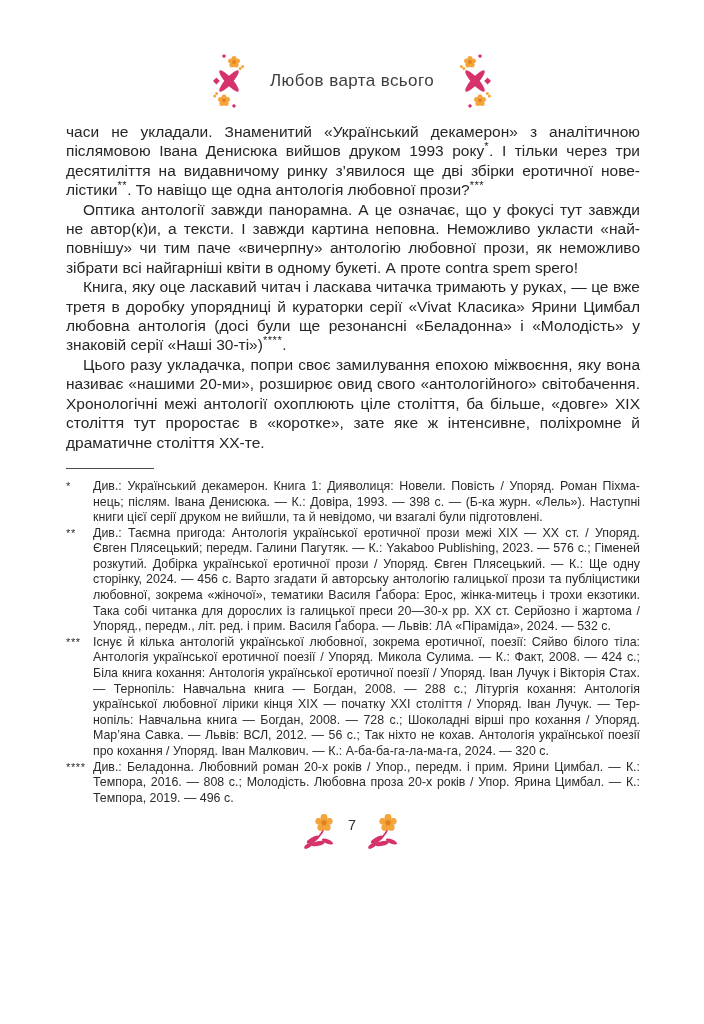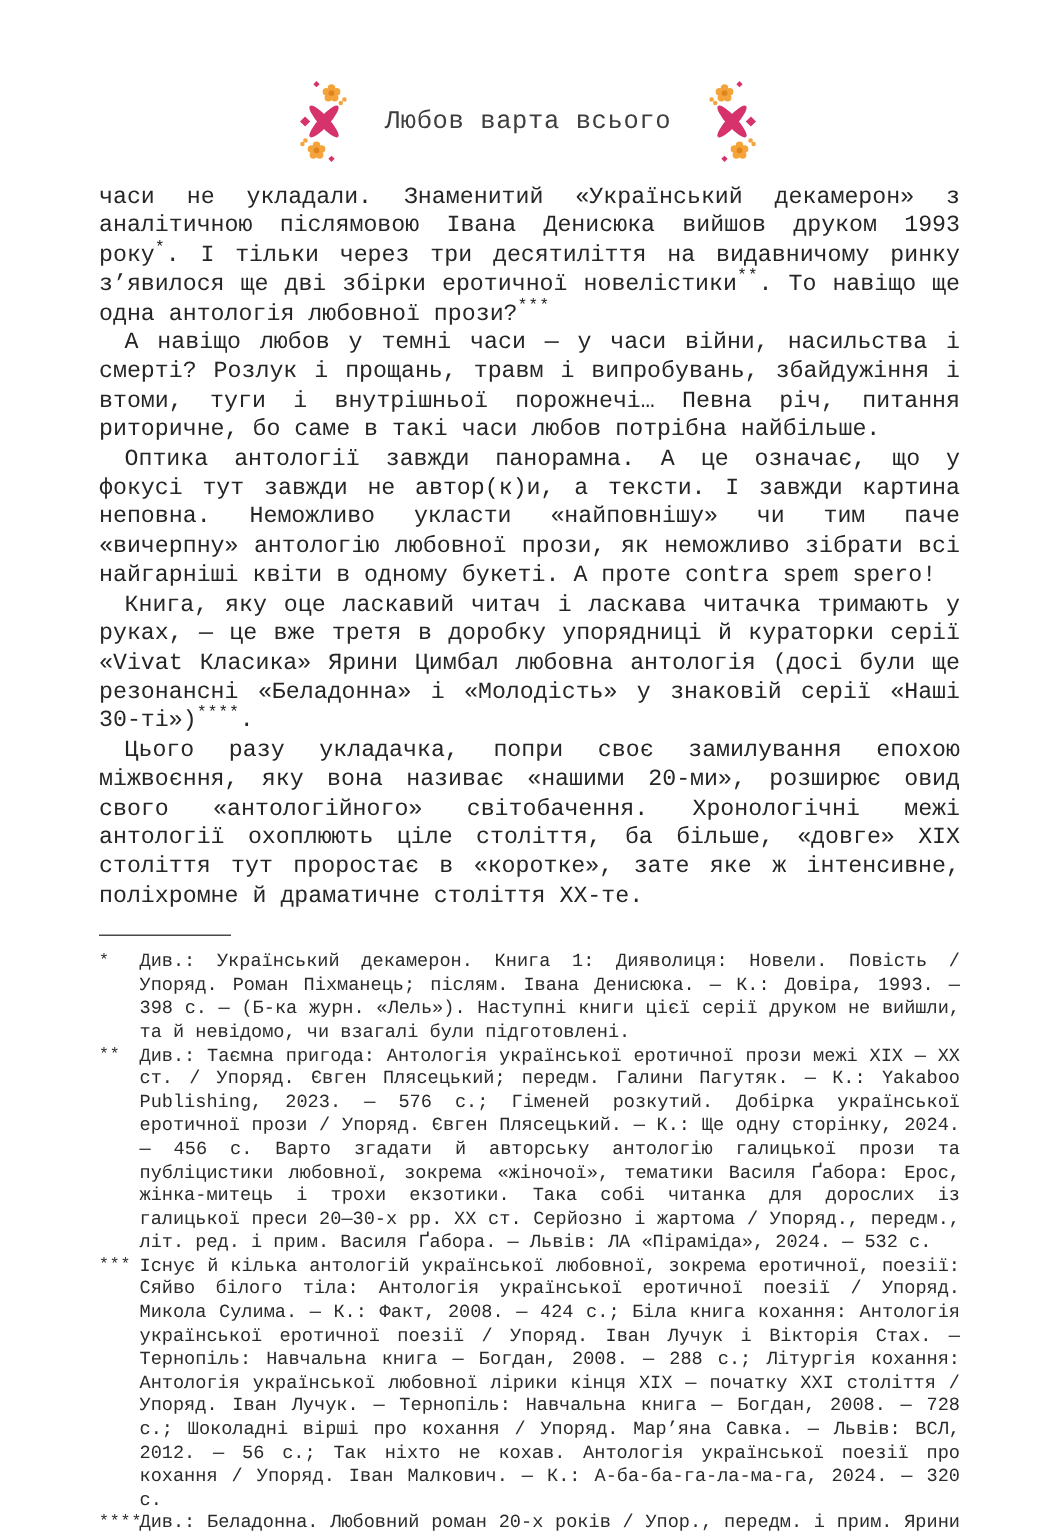--- a/index.html
+++ b/index.html
@@ -1,18 +1,18 @@
 <!DOCTYPE html>
 <html lang="uk"><head>
 <meta charset="utf-8">
 <style>
   html,body { margin:0; padding:0; background:#ffffff; }
   .page {
     position:relative; width:704px; height:1024px; background:#ffffff;
-    font-family:Liberation Mono, monospace; color:#262626; overflow:hidden;
+    font-family:Liberation Sans, sans-serif; color:#262626; overflow:hidden;
     box-sizing:border-box;
   }
   .running-head {
     padding-top:52px; height:58px;
     display:flex; align-items:center; justify-content:center; gap:24px;
   }
   .head-title { font-size:17px; color:#3e3e3e; letter-spacing:0.4px; white-space:nowrap; }
   .ornament svg, .flower svg { display:block; }
   .mirror { transform:scaleX(-1); }
 
@@ -107,21 +107,20 @@
           <circle cx="22" cy="9" r="1.9"></circle>
           <circle cx="12" cy="47.3" r="1.9"></circle>
         </g>
       </svg>
     </span>
   </header>
 
   <main class="text-block">
     <p class="para"><span>часи не укладали. Знаменитий «Український декамерон» з аналітичною післямовою Івана Денисюка вийшов друком 1993 року</span><sup class="fnref">*</sup><span>. І тільки через три десятиліття на видавничому ринку з’явилося ще дві збірки еротичної нове­лістики</span><sup class="fnref">**</sup><span>. То навіщо ще одна антологія любовної прози?</span><sup class="fnref">***</sup></p>
 
-    <p class="para indent"><span>А навіщо любов у темні часи — у часи війни, насильства і смерті? Розлук і прощань, травм і випробувань, збайдужіння і втоми, туги і внутрішньої порожнечі… Певна річ, питання риторичне, бо саме в такі часи любов по­трібна найбільше.</span></p>
 
     <p class="para indent"><span>Оптика антології завжди панорамна. А це означає, що у фокусі тут завжди не автор(к)и, а тексти. І завжди картина неповна. Неможливо укласти «най­повнішу» чи тим паче «вичерпну» антологію любовної прози, як неможливо зібрати всі найгарніші квіти в одному букеті. А проте contra spem spero!</span></p>
 
     <p class="para indent"><span>Книга, яку оце ласкавий читач і ласкава читачка тримають у руках, — це вже третя в доробку упорядниці й кураторки серії «Vivat Класика» Ярини Цимбал любовна антологія (досі були ще резонансні «Беладонна» і «Моло­дість» у знаковій серії «Наші 30-ті»)</span><sup class="fnref">****</sup><span>.</span></p>
 
     <p class="para indent"><span>Цього разу укладачка, попри своє замилування епохою міжвоєння, яку вона називає «нашими 20-ми», розширює овид свого «антологійного» світо­бачення. Хронологічні межі антології охоплюють ціле століття, ба більше, «довге» ХІХ століття тут проростає в «коротке», зате яке ж інтенсивне, по­ліхромне й драматичне століття ХХ-те.</span></p>
 
   </main>
 
   <div class="fn-rule"></div>

